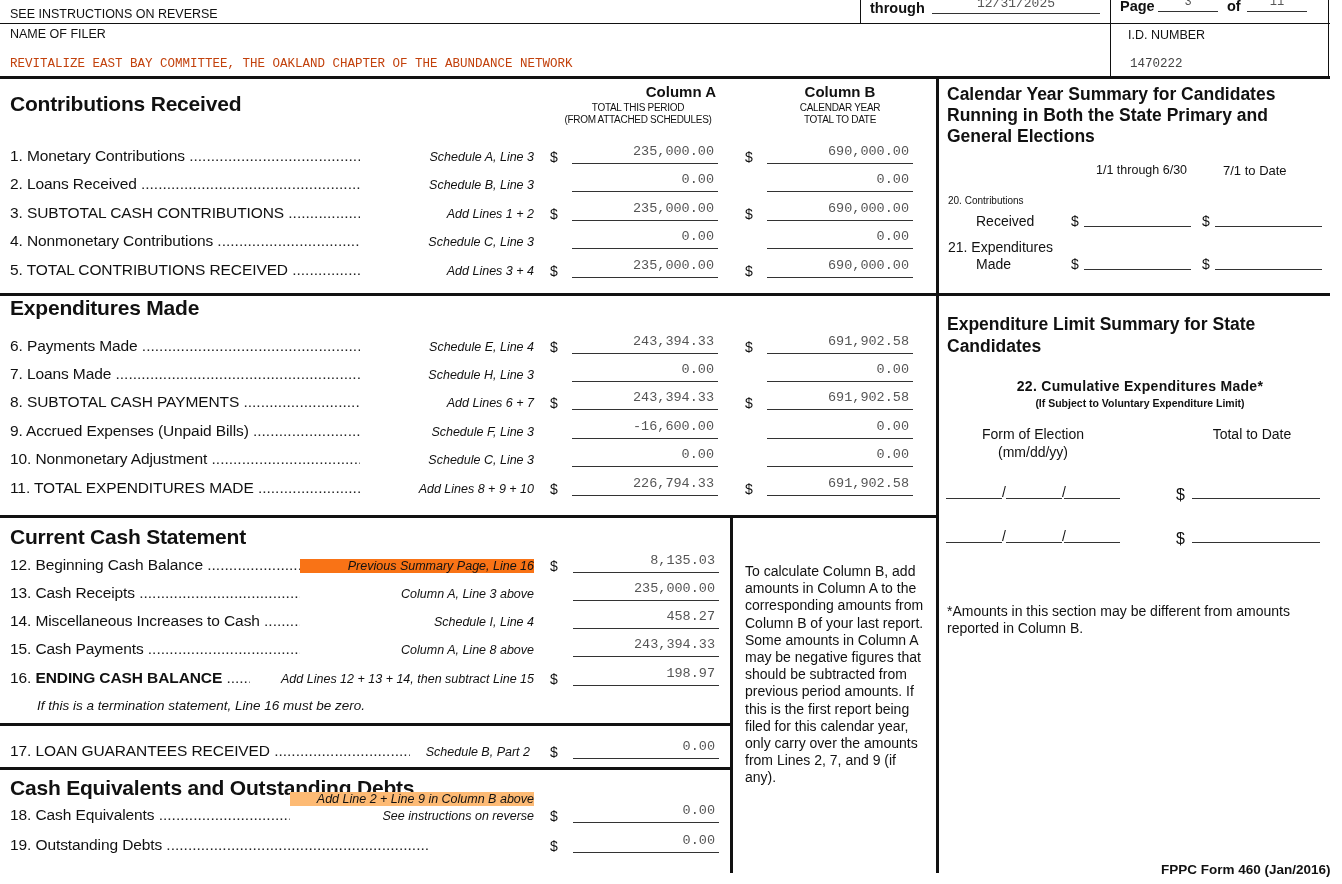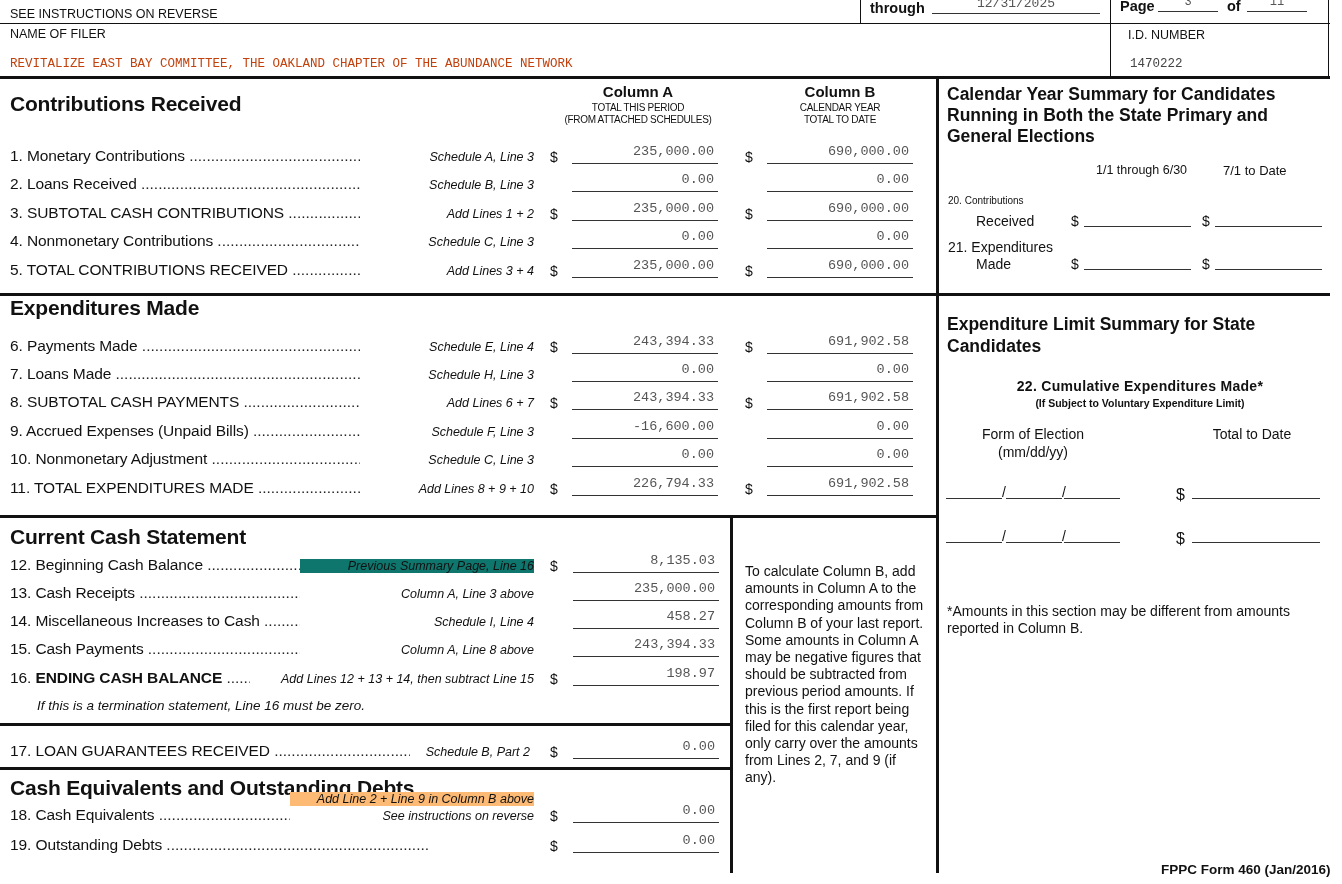--- a/index.html
+++ b/index.html
@@ -43,21 +43,21 @@
 <div class="abs mono" style="left:10px;top:57px;font-size:12.5px;color:#c2410c;">REVITALIZE EAST BAY COMMITTEE, THE OAKLAND CHAPTER OF THE ABUNDANCE NETWORK</div>
 <div class="abs" style="left:1128px;top:28px;font-size:12.5px;">I.D. NUMBER</div>
 <div class="abs mono" style="left:1130px;top:57px;font-size:12.5px;color:#444;">1470222</div>
 
 <div class="hline" style="left:0;top:76px;width:1330px;height:3px;"></div>
 
 <div class="vline" style="left:936px;top:78px;width:3px;height:795px;"></div>
 
 <div class="sec-title" style="left:10px;top:92px;">Contributions Received</div>
 
-<div class="colhead" style="left:560px;top:83px;width:156px;">Column A</div>
+<div class="colhead" style="left:560px;top:83px;width:156px;text-align:right;">Column A</div>
 <div class="small" style="left:560px;top:102px;width:156px;">TOTAL THIS PERIOD</div>
 <div class="small" style="left:560px;top:114px;width:156px;">(FROM ATTACHED SCHEDULES)</div>
 <div class="colhead" style="left:762px;top:83px;width:156px;">Column B</div>
 <div class="small" style="left:762px;top:102px;width:156px;">CALENDAR YEAR</div>
 <div class="small" style="left:762px;top:114px;width:156px;">TOTAL TO DATE</div>
 
 <div id="contrib-rows">
     <div class="lbl" style="left: 10px; top: 147px; width: 420px; overflow: hidden;"><span>1.  Monetary Contributions</span> <span class="dots">..................................................................................................................</span></div>
     <div class="ref" style="left: 360px; top: 150px; width: 170px; background: rgb(255, 255, 255); padding-left: 4px;">Schedule A, Line 3</div>
     <div class="dollar" style="left: 550px; top: 149px;">$</div>
@@ -121,21 +121,21 @@
     <div class="field mono" style="left: 572px; top: 477px; width: 146px;">226,794.33</div>
     <div class="field mono" style="left: 767px; top: 477px; width: 146px;">691,902.58</div>
   </div>
 
 <div class="hline" style="left:0;top:515px;width:937px;height:3px;"></div>
 <div class="vline" style="left:730px;top:517px;width:3px;height:356px;"></div>
 
 <div class="sec-title" style="left:10px;top:525px;">Current Cash Statement</div>
 <div id="cash-rows">
     <div class="lbl" style="left: 10px; top: 556px; width: 420px; overflow: hidden;"><span>12. Beginning Cash Balance</span> <span class="dots">..................................................................................................................</span></div>
-    <div class="ref" style="left: 300px; top: 559px; width: 230px; background: #0f766e; padding-left: 4px;">Previous Summary Page, Line 16</div>
+    <div class="ref" style="left: 300px; top: 559px; width: 230px; background: #f97316; padding-left: 4px;">Previous Summary Page, Line 16</div>
     <div class="dollar" style="left: 550px; top: 558px;">$</div>
     <div class="field mono" style="left: 573px; top: 554px; width: 146px;">8,135.03</div>
     <div class="lbl" style="left: 10px; top: 584px; width: 420px; overflow: hidden;"><span>13. Cash Receipts</span> <span class="dots">..................................................................................................................</span></div>
     <div class="ref" style="left: 300px; top: 587px; width: 230px; background: rgb(255, 255, 255); padding-left: 4px;">Column A, Line 3 above</div>
     <div class="field mono" style="left: 573px; top: 582px; width: 146px;">235,000.00</div>
     <div class="lbl" style="left: 10px; top: 612px; width: 420px; overflow: hidden;"><span>14. Miscellaneous Increases to Cash</span> <span class="dots">..................................................................................................................</span></div>
     <div class="ref" style="left: 300px; top: 615px; width: 230px; background: rgb(255, 255, 255); padding-left: 4px;">Schedule I, Line 4</div>
     <div class="field mono" style="left: 573px; top: 610px; width: 146px;">458.27</div>
     <div class="lbl" style="left: 10px; top: 640px; width: 420px; overflow: hidden;"><span>15. Cash Payments</span> <span class="dots">..................................................................................................................</span></div>
     <div class="ref" style="left: 300px; top: 643px; width: 230px; background: rgb(255, 255, 255); padding-left: 4px;">Column A, Line 8 above</div>

